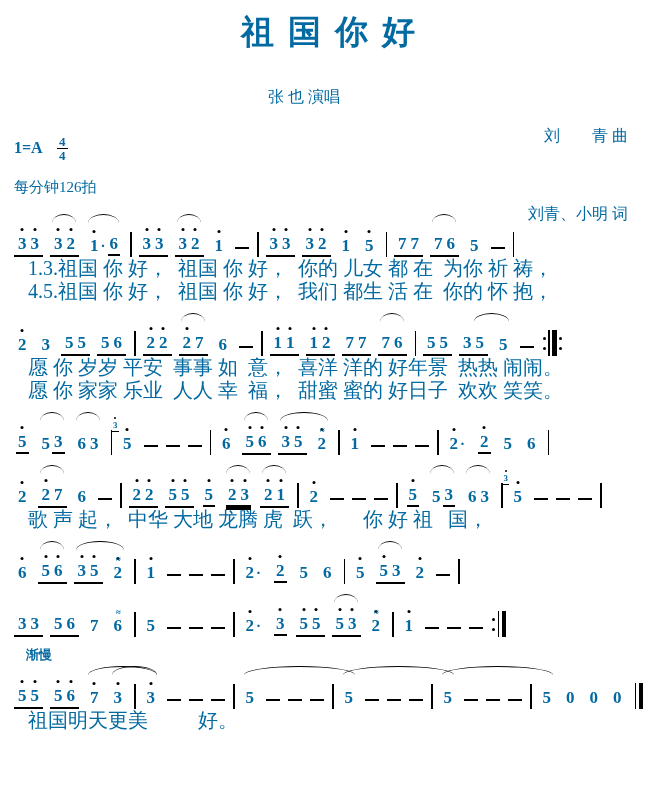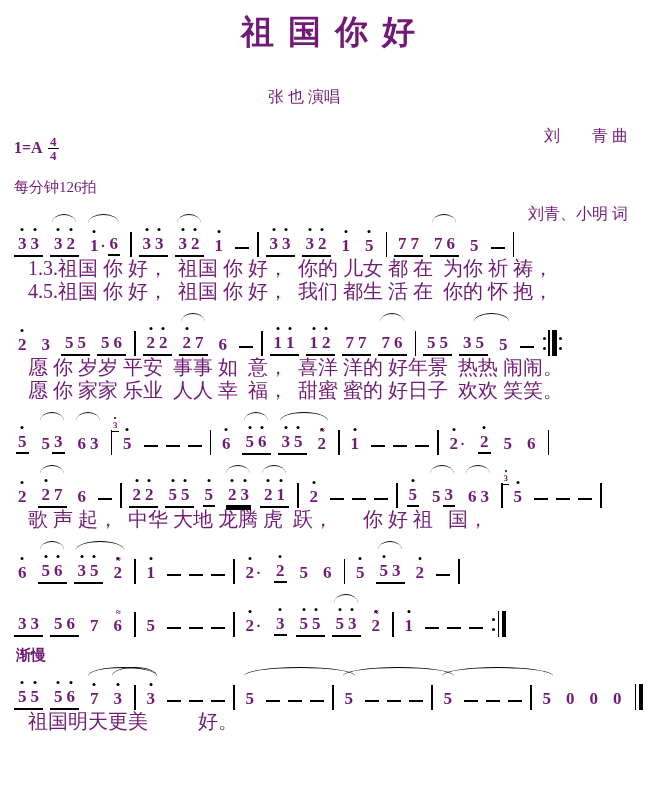--- a/index.html
+++ b/index.html
@@ -1,32 +1,32 @@
 <!DOCTYPE html>
 <html><head>
 <meta charset="utf-8">
 <style>
   html,body{margin:0;padding:0;background:#fff;}
-  .page{position:relative;width:656px;height:799px;background:#fff;color:#701a75;overflow:hidden;
+  .page{position:relative;width:656px;height:799px;background:#fff;color:#0369a1;overflow:hidden;
         font-family:"Liberation Serif", serif;}
   
   .title{margin:0;padding-top:10px;text-align:center;font-size:33px;font-weight:bold;
          letter-spacing:14px;text-indent:14px;}
   .credits-row{position:relative;height:62px;margin-top:14px;font-size:16px;}
   .performer{position:absolute;left:268px;top:18px;white-space:pre;}
   .credits-col{position:absolute;right:28px;top:2px;text-align:right;line-height:26px;white-space:pre;}
   .meta{margin:2px 0 0 14px;font-size:15px;}
-  .keyline{display:flex;align-items:center;gap:5px;font-size:16px;font-weight:bold;height:30px;}
+  .keyline{display:flex;align-items:center;gap:14px;font-size:16px;font-weight:bold;height:30px;}
   .frac{display:inline-flex;flex-direction:column;align-items:center;font-size:13px;line-height:11px;font-weight:bold;}
   .frac .bar-line{display:block;width:11px;height:1px;background:#000;margin:1px 0;}
   .tempo-text{margin-top:15px;font-size:15px;}
   
   #score{margin:16px 6px 0 14px;}
   .line-block{margin-bottom:9px;}
-  .mark{font-weight:bold;font-size:15px;margin:0 0 1px 2px;font-family:"Liberation Sans",sans-serif;}
+  .mark{font-weight:bold;font-size:13px;margin:0 0 1px 12px;font-family:"Liberation Sans",sans-serif;}
   .notes-row{position:relative;display:flex;align-items:flex-end;height:44px;white-space:nowrap;}
   .grp{display:inline-flex;align-items:flex-end;padding:0 2px 1px 2px;margin-right:7px;position:relative;}
   .grp.u1{border-bottom:2px solid #000;}
   .note{position:relative;display:inline-block;padding:0 2px 1px 2px;}
   .note.u1{border-bottom:2px solid #000;}
   .note.u2{border-bottom:2px solid #000;box-shadow:0 3px 0 0 #000;}
   .digit{position:relative;display:inline-block;font-weight:bold;font-size:17px;line-height:19px;font-style:normal;}
   .hi{position:absolute;top:-6px;left:50%;transform:translateX(-50%);width:3px;height:3px;border-radius:50%;background:#000;}
   .orn{position:absolute;top:-13px;left:50%;transform:translateX(-50%);font-size:9px;font-style:normal;font-weight:bold;letter-spacing:-1px;}
   .aug{display:inline-block;font-weight:bold;font-size:15px;margin-left:2px;}

